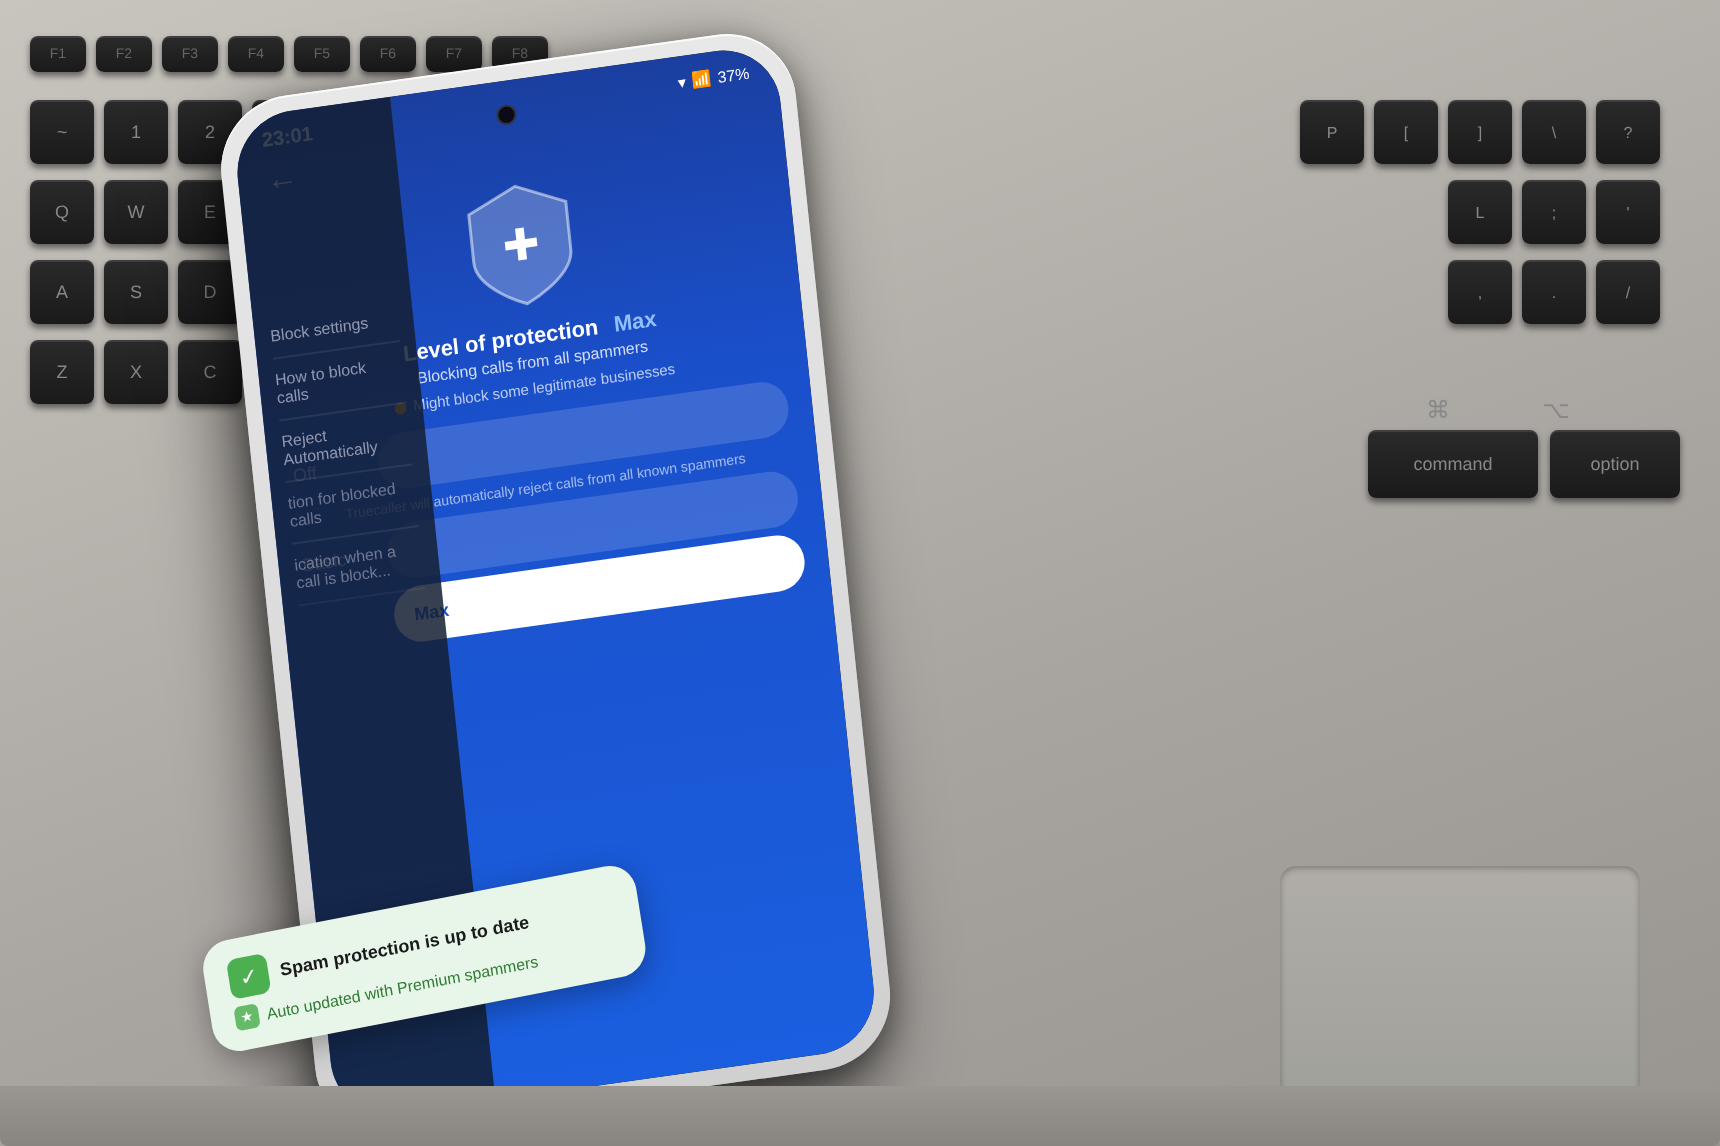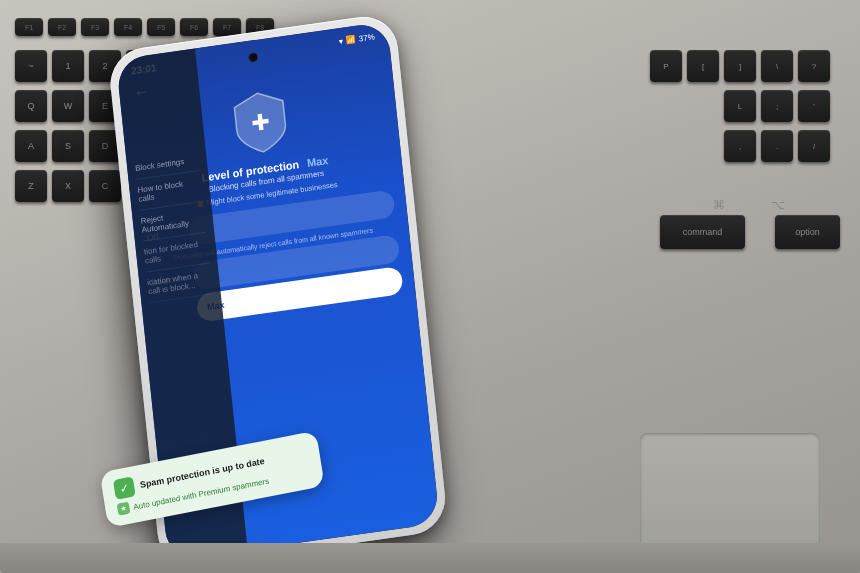--- a/index.html
+++ b/index.html
@@ -76,21 +76,21 @@
     .row-right4 { top: 130px; right: 30px; }
 
     .row-right2 .key, .row-right3 .key, .row-right4 .key, .row-right5 .key {
       width: 36px; height: 32px; font-size: 8px;
     }
 
     
     .row-bottom { top: 215px; right: 20px; }
     .row-bottom .key-cmd { width: 80px; height: 34px; font-size: 9px; }
     .row-bottom .key-opt { width: 60px; height: 34px; font-size: 9px; }
-    .row-bottom .key { height: 34px; font-size: 9px; margin-left: 24px; }
+    .row-bottom .key { height: 34px; font-size: 9px; }
 
     
     .trackpad {
       position: absolute;
       bottom: 20px;
       right: 40px;
       width: 180px;
       height: 120px;
       background: linear-gradient(180deg, #b0ada8 0%, #a0a09a 100%);
       border-radius: 8px;

